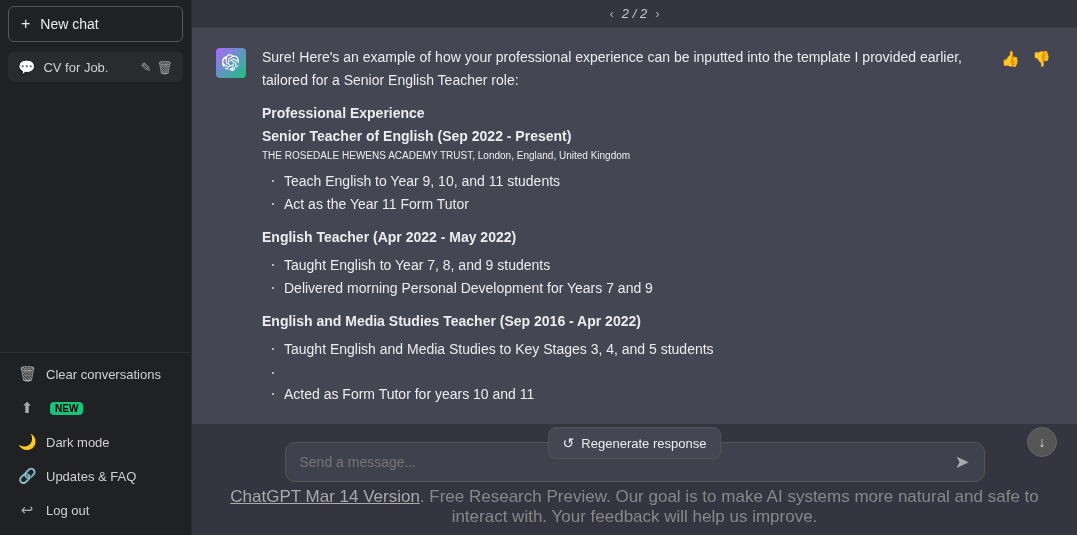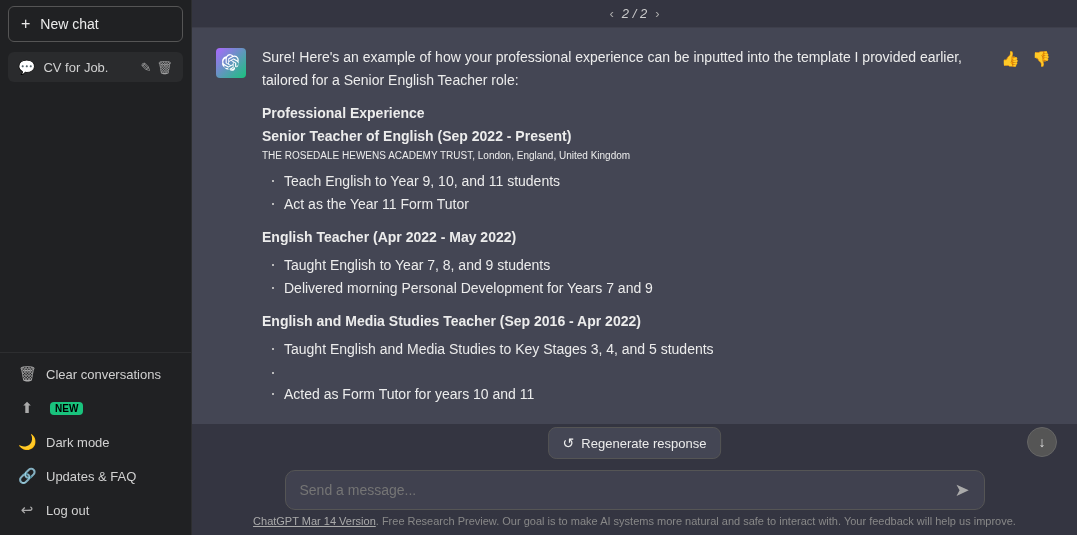--- a/index.html
+++ b/index.html
@@ -263,21 +263,21 @@
       background: none;
       border: none;
       cursor: pointer;
       color: #aaa;
       font-size: 18px;
       display: flex;
       align-items: center;
     }
 
     .footer-text {
-      font-size: 11px;
+      font-size: 17px;
       color: #888;
       text-align: center;
       margin-top: 5px;
       padding-bottom: 4px;
     }
 
     
     .gpt-avatar {
       background: linear-gradient(135deg, #ab68ff 0%, #19c37d 100%);
       display: flex;

